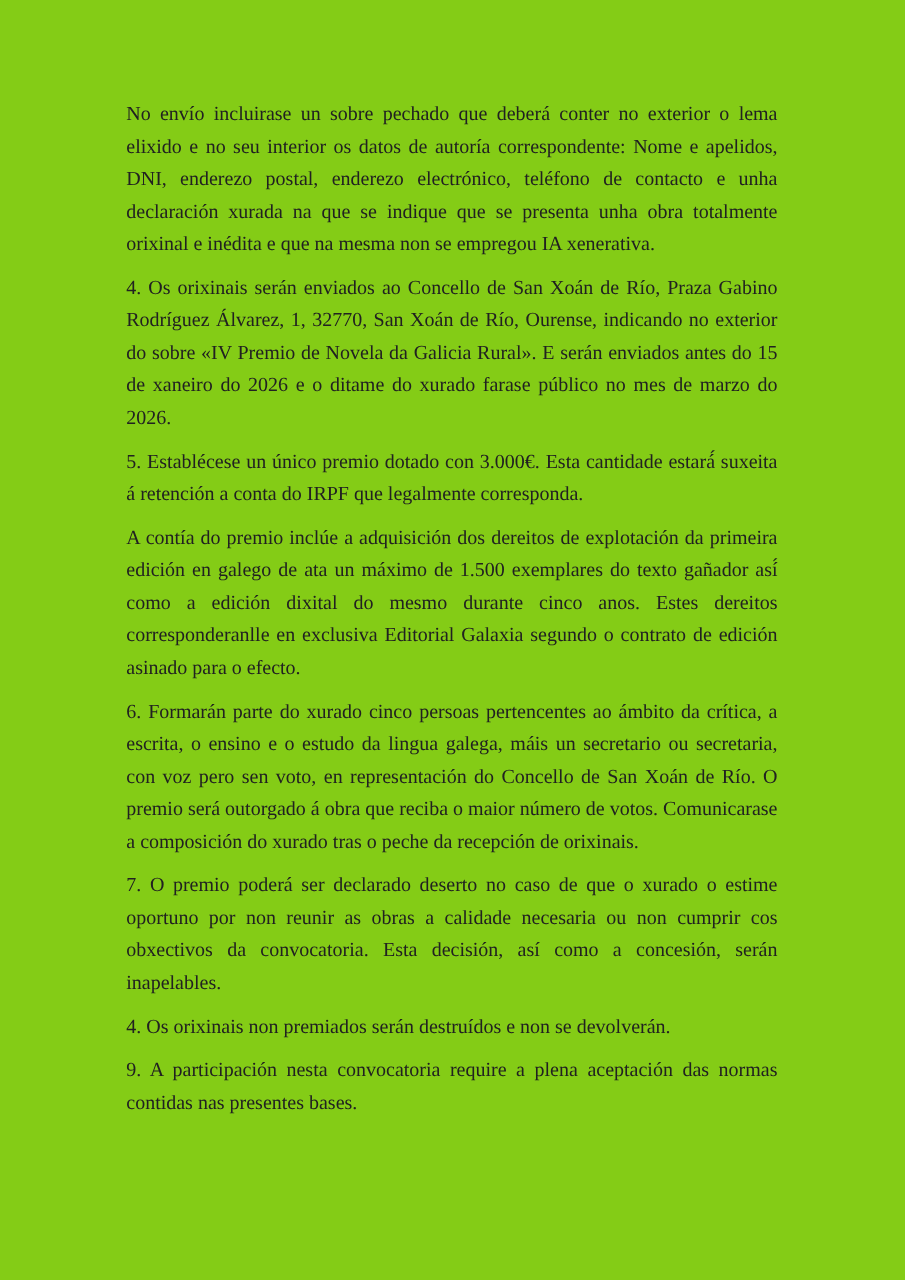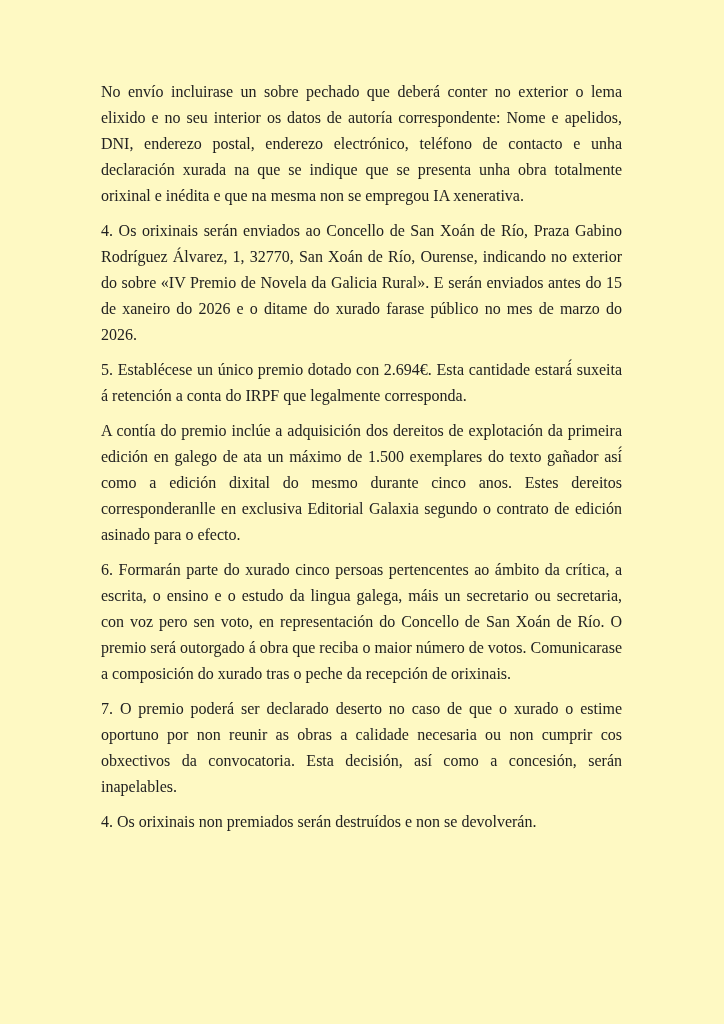--- a/index.html
+++ b/index.html
@@ -4,21 +4,21 @@
 <style>
   html, body {
     margin: 0;
     padding: 0;
     background: #ffffff;
   }
   .page {
     position: relative;
     width: 724px;
     height: 1024px;
-    background: #fef9c3;
+    background: #84cc16;
     overflow: hidden;
     font-family: "Liberation Serif", serif;
   }
   .text-block {
     position: absolute;
     left: 101px;
     top: 79px;
     width: 521px;
   }
   .text-block p {
@@ -30,19 +30,20 @@
     color: #212121;
   }
 </style>
 </head>
 <body>
 
 <div class="page">
   <div class="text-block">
     <p>No envío incluirase un sobre pechado que deberá conter no exterior o lema elixido e no seu interior os datos de autoría correspondente: Nome e apelidos, DNI, enderezo postal, enderezo electrónico, teléfono de contacto e unha declaración xurada na que se indique que se presenta unha obra totalmente orixinal e inédita e que na mesma non se empregou IA xenerativa.</p>
     <p>4. Os orixinais serán enviados ao Concello de San Xoán de Río, Praza Gabino Rodríguez Álvarez, 1, 32770, San Xoán de Río, Ourense, indicando no exterior do sobre «IV Premio de Novela da Galicia Rural». E serán enviados antes do 15 de xaneiro do 2026 e o ditame do xurado farase público no mes de marzo do 2026.</p>
-    <p>5. Establécese un único premio dotado con 2.694€.  Esta cantidade estará́ suxeita á retención a conta do IRPF que legalmente corresponda.</p>
+    <p>5. Establécese un único premio dotado con 3.000€.  Esta cantidade estará́ suxeita á retención a conta do IRPF que legalmente corresponda.</p>
     <p>A contía do premio  inclúe a adquisición dos dereitos de explotación da primeira edición en galego de ata un máximo de 1.500 exemplares do texto gañador así́ como a edición dixital do mesmo durante cinco anos. Estes dereitos corresponderanlle en exclusiva Editorial Galaxia segundo o contrato de edición asinado para o efecto.</p>
     <p>6. Formarán parte do xurado cinco persoas pertencentes ao ámbito da crítica, a escrita, o ensino e o estudo da lingua galega, máis un secretario ou secretaria, con voz pero sen voto, en representación do Concello de San Xoán de Río. O premio será outorgado á obra que reciba o maior número de votos. Comunicarase a composición do xurado tras o peche da recepción de orixinais.</p>
     <p>7. O premio poderá ser declarado deserto no caso de que o xurado o estime oportuno por non reunir as obras a calidade necesaria ou non cumprir cos obxectivos da convocatoria. Esta decisión, así como a concesión, serán inapelables.</p>
     <p>4. Os orixinais non premiados serán destruídos e non se devolverán.</p>
+    <p>9. A participación nesta convocatoria require a plena aceptación das normas contidas nas presentes bases.</p>
   </div>
 </div>
 
 </body></html>

